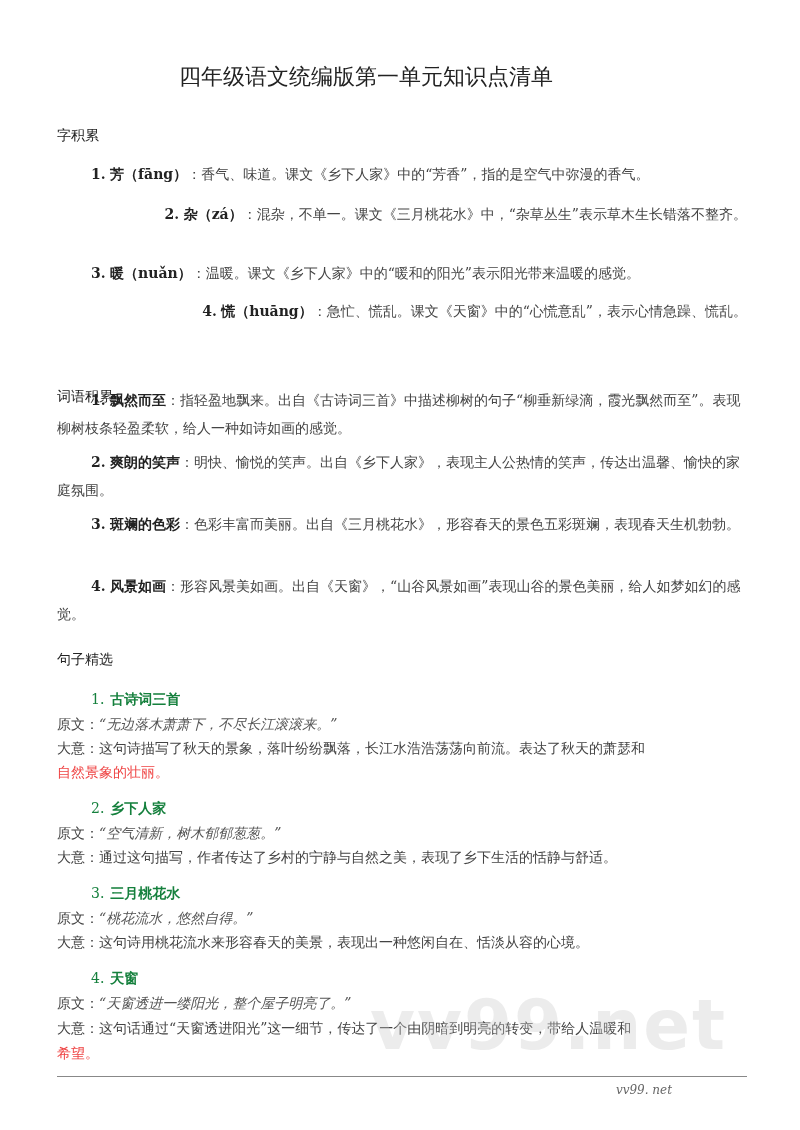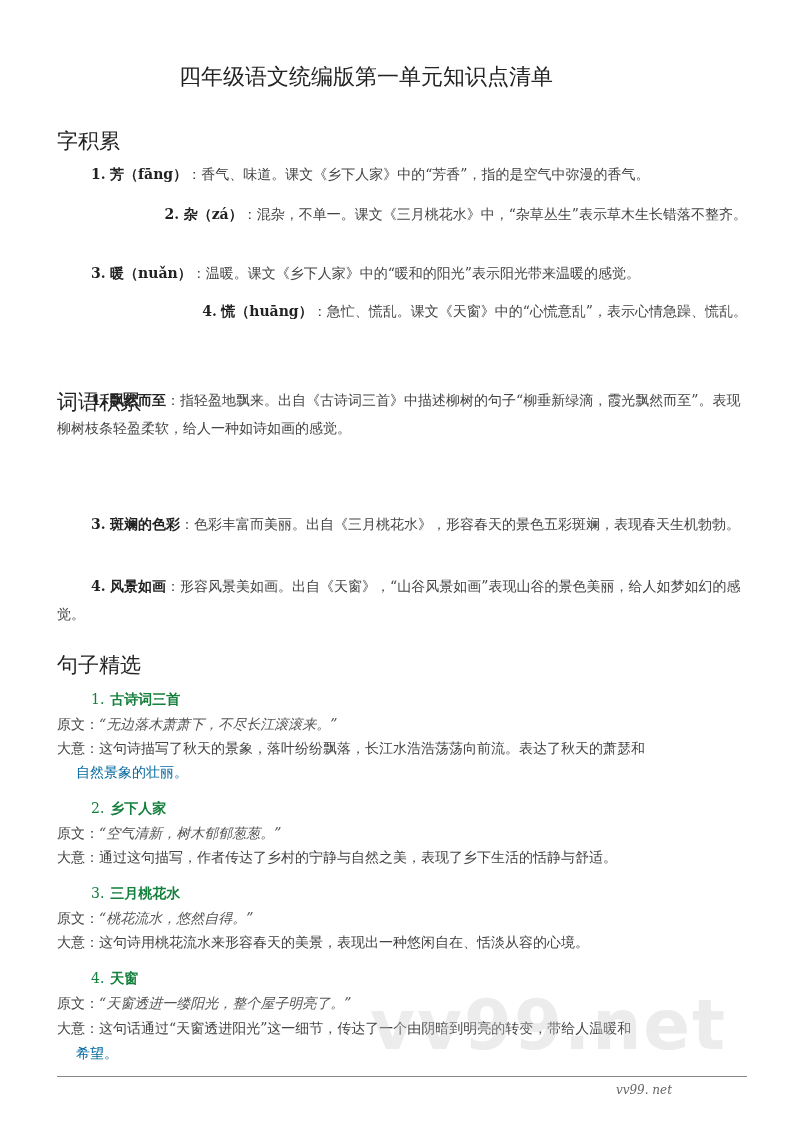--- a/index.html
+++ b/index.html
@@ -10,21 +10,21 @@
     }
     .page { position: absolute; left: 0; top: 0; width: 732px; height: 1130px; }
     .title {
       position: absolute; left: 0; right: 0; top: 62px; text-align: center;
       font-family: "DejaVu Sans", "Liberation Sans", sans-serif;
       font-size: 22px; color: #222; letter-spacing: 0px;
     }
     .section-heading {
       position: absolute; left: 57px;
       font-family: "DejaVu Sans", "Liberation Sans", sans-serif;
-      font-size: 21px; color: #222; font-weight: normal;
+      font-size: 14px; color: #222; font-weight: normal;
     }
     .item {
       position: absolute; left: 57px; width: 690px;
       font-size: 14px; line-height: 28px; color: #444;
       text-indent: 34px;
     }
     .item .num { font-weight: bold; color: #222; }
     .item .term { font-weight: bold; color: #222; font-family: "DejaVu Sans", "Liberation Sans", sans-serif; }
     .item .pinyin { font-weight: bold; color: #222; }
     .sub-heading {
@@ -33,21 +33,21 @@
       font-family: "DejaVu Sans", "Liberation Sans", sans-serif;
     }
     .sub-heading .num { font-family: "DejaVu Serif", serif; font-weight: normal; margin-right: 6px; }
     .line {
       position: absolute; left: 57px; width: 700px;
       font-size: 14px; line-height: 24px; color: #444;
     }
     .line .quote { font-style: italic; color: #555; }
     .wrapline {
       position: absolute; left: 57px; width: 700px;
-      font-size: 14px; line-height: 24px; color: #0369a1; margin-left: 19px;
+      font-size: 14px; line-height: 24px; color: #ef4444;
     }
     .rule {
       position: absolute; left: 57px; top: 1076px; width: 690px;
       height: 1px; background: #888;
     }
     .footer {
       position: absolute; right: 60px; top: 1083px;
       font-style: italic; font-size: 12px; color: #666;
     }
     .watermark {
@@ -81,20 +81,24 @@
   <div class="item" style="top:297px;text-align:right;">
     <span class="num">4.</span>
     <span class="term">慌</span><span class="pinyin">（huāng）</span><span>：急忙、慌乱。课文《天窗》中的“心慌意乱”，表示心情急躁、慌乱。</span>
   </div>
 
   <div class="section-heading" style="top:350px;margin-top:38px;">词语积累</div>
 
   <div class="item" style="top:386px;">
     <span class="num">1.</span>
     <span class="term">飘然而至</span><span>：指轻盈地飘来。出自《古诗词三首》中描述柳树的句子“柳垂新绿滴，霞光飘然而至”。表现柳树枝条轻盈柔软，给人一种如诗如画的感觉。</span>
+  </div>
+  <div class="item" style="top:448px;">
+    <span class="num">2.</span>
+    <span class="term">爽朗的笑声</span><span>：明快、愉悦的笑声。出自《乡下人家》，表现主人公热情的笑声，传达出温馨、愉快的家庭氛围。</span>
   </div>
   <div class="item" style="top:510px;">
     <span class="num">3.</span>
     <span class="term">斑斓的色彩</span><span>：色彩丰富而美丽。出自《三月桃花水》，形容春天的景色五彩斑斓，表现春天生机勃勃。</span>
   </div>
   <div class="item" style="top:572px;">
     <span class="num">4.</span>
     <span class="term">风景如画</span><span>：形容风景美如画。出自《天窗》，“山谷风景如画”表现山谷的景色美丽，给人如梦如幻的感觉。</span>
   </div>
 

